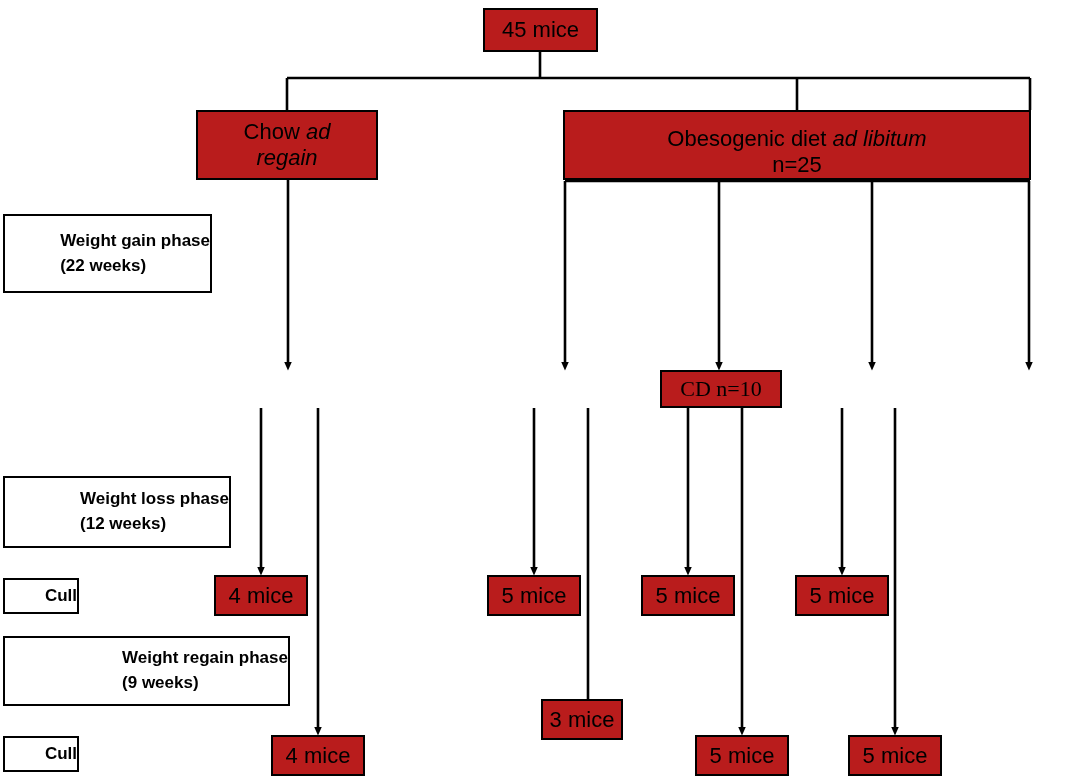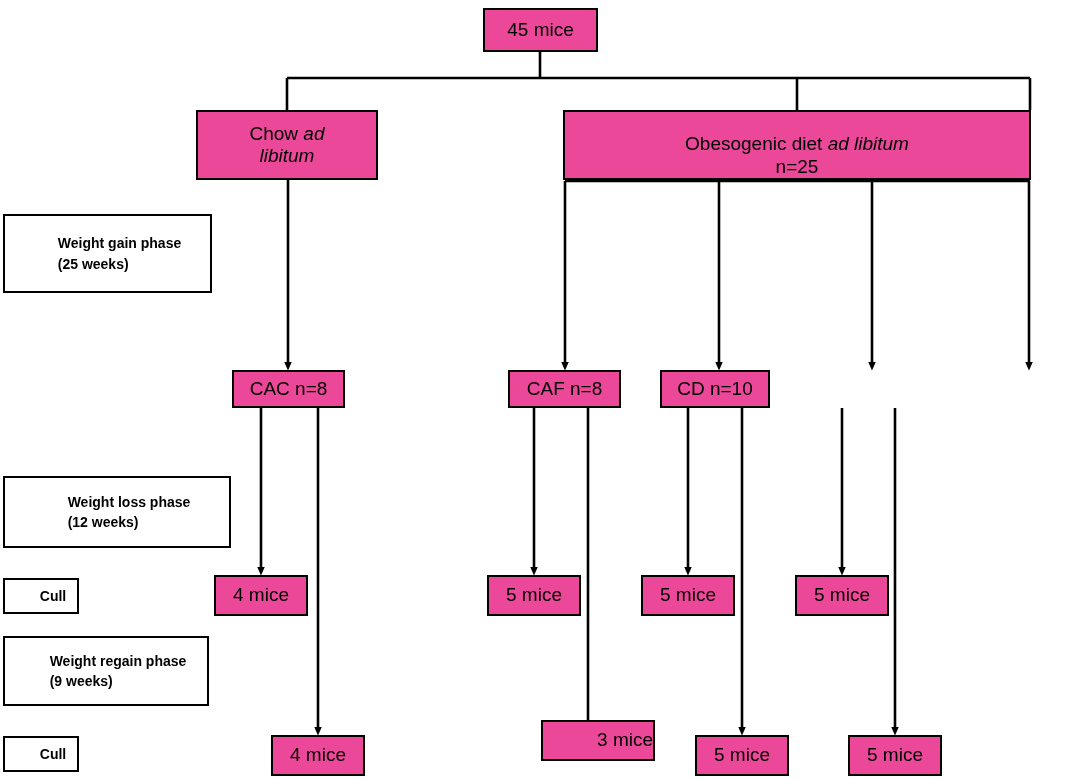--- a/index.html
+++ b/index.html
@@ -15,41 +15,41 @@
     position: relative;
     width: 1089px;
     height: 779px;
     background: #ffffff;
     overflow: hidden;
   }
   .box {
     position: absolute;
     box-sizing: border-box;
     border: 2.5px solid #000000;
-    background: #ec4899;
+    background: #b91c1c;
     display: flex;
     align-items: center;
     justify-content: center;
     text-align: center;
-    font-size: 19px;
+    font-size: 22px;
     line-height: 1.18;
     z-index: 5;
   }
   .box .inner { display: block; }
   .box em { font-style: italic; }
   .phase-box {
     position: absolute;
     box-sizing: border-box;
     border: 2.5px solid #000000;
     background: #ffffff;
     display: flex;
     align-items: center;
-    justify-content: center;
+    justify-content: flex-end;
     text-align: left;
-    font-size: 14px;
+    font-size: 17px;
     font-weight: bold;
     line-height: 1.45;
     padding-left: 24px;
     z-index: 5;
   }
   .svg-layer {
     position: absolute;
     left: 0;
     top: 0;
     width: 1089px;
@@ -99,40 +99,34 @@
     </g>
   </svg>
 
   <div class="box" style="left:483px; top:8px; width:115px; height:44px;">
     <span class="inner">45 mice</span>
   </div>
 
   <div class="box" style="left:196px; top:110px; width:182px; height:70px;">
     <span class="inner">
       <span>Chow </span><em>ad</em><br>
-      <em>libitum</em>
+      <em>regain</em>
     </span>
   </div>
 
   <div class="box" style="left:563px; top:110px; width:468px; height:70px;align-items:flex-end;">
     <span class="inner">
       <span>Obesogenic diet </span><em>ad libitum</em><br>
       <span>n=25</span>
     </span>
   </div>
 
-  <div class="box" style="left:232px; top:370px; width:113px; height:38px;">
-    <span class="inner">CAC n=8</span>
-  </div>
 
-  <div class="box" style="left:508px; top:370px; width:113px; height:38px;">
-    <span class="inner">CAF n=8</span>
-  </div>
 
-  <div class="box" style="left:660px; top:370px; width:110px; height:38px;">
+  <div class="box" style="left:660px; top:370px; width:122px; height:38px;font-family:Liberation Serif, serif;">
     <span class="inner">CD n=10</span>
   </div>
 
 
 
   <div class="box" style="left:214px; top:575px; width:94px; height:41px;">
     <span class="inner">4 mice</span>
   </div>
 
   <div class="box" style="left:487px; top:575px; width:94px; height:41px;">
@@ -144,51 +138,51 @@
   </div>
 
   <div class="box" style="left:795px; top:575px; width:94px; height:41px;">
     <span class="inner">5 mice</span>
   </div>
 
   <div class="box" style="left:271px; top:735px; width:94px; height:41px;">
     <span class="inner">4 mice</span>
   </div>
 
-  <div class="box" style="left:541px; top:720px; width:114px; height:41px;justify-content:flex-end;">
+  <div class="box" style="left:541px; top:699px; width:82px; height:41px;">
     <span class="inner">3 mice</span>
   </div>
 
   <div class="box" style="left:695px; top:735px; width:94px; height:41px;">
     <span class="inner">5 mice</span>
   </div>
 
   <div class="box" style="left:848px; top:735px; width:94px; height:41px;">
     <span class="inner">5 mice</span>
   </div>
 
   <div class="phase-box" style="left:3px; top:214px; width:209px; height:79px;">
     <span class="inner">
       <span>Weight gain phase</span><br>
-      <span>(25 weeks)</span>
+      <span>(22 weeks)</span>
     </span>
   </div>
 
   <div class="phase-box" style="left:3px; top:448px; width:228px; height:72px;margin-top:28px;">
     <span class="inner">
       <span>Weight loss phase</span><br>
       <span>(12 weeks)</span>
     </span>
   </div>
 
   <div class="phase-box" style="left:3px; top:578px; width:76px; height:36px;">
     <span class="inner">Cull</span>
   </div>
 
-  <div class="phase-box" style="left:3px; top:636px; width:206px; height:70px;">
+  <div class="phase-box" style="left:3px; top:636px; width:287px; height:70px;">
     <span class="inner">
       <span>Weight regain phase</span><br>
       <span>(9 weeks)</span>
     </span>
   </div>
 
   <div class="phase-box" style="left:3px; top:736px; width:76px; height:36px;">
     <span class="inner">Cull</span>
   </div>
 

